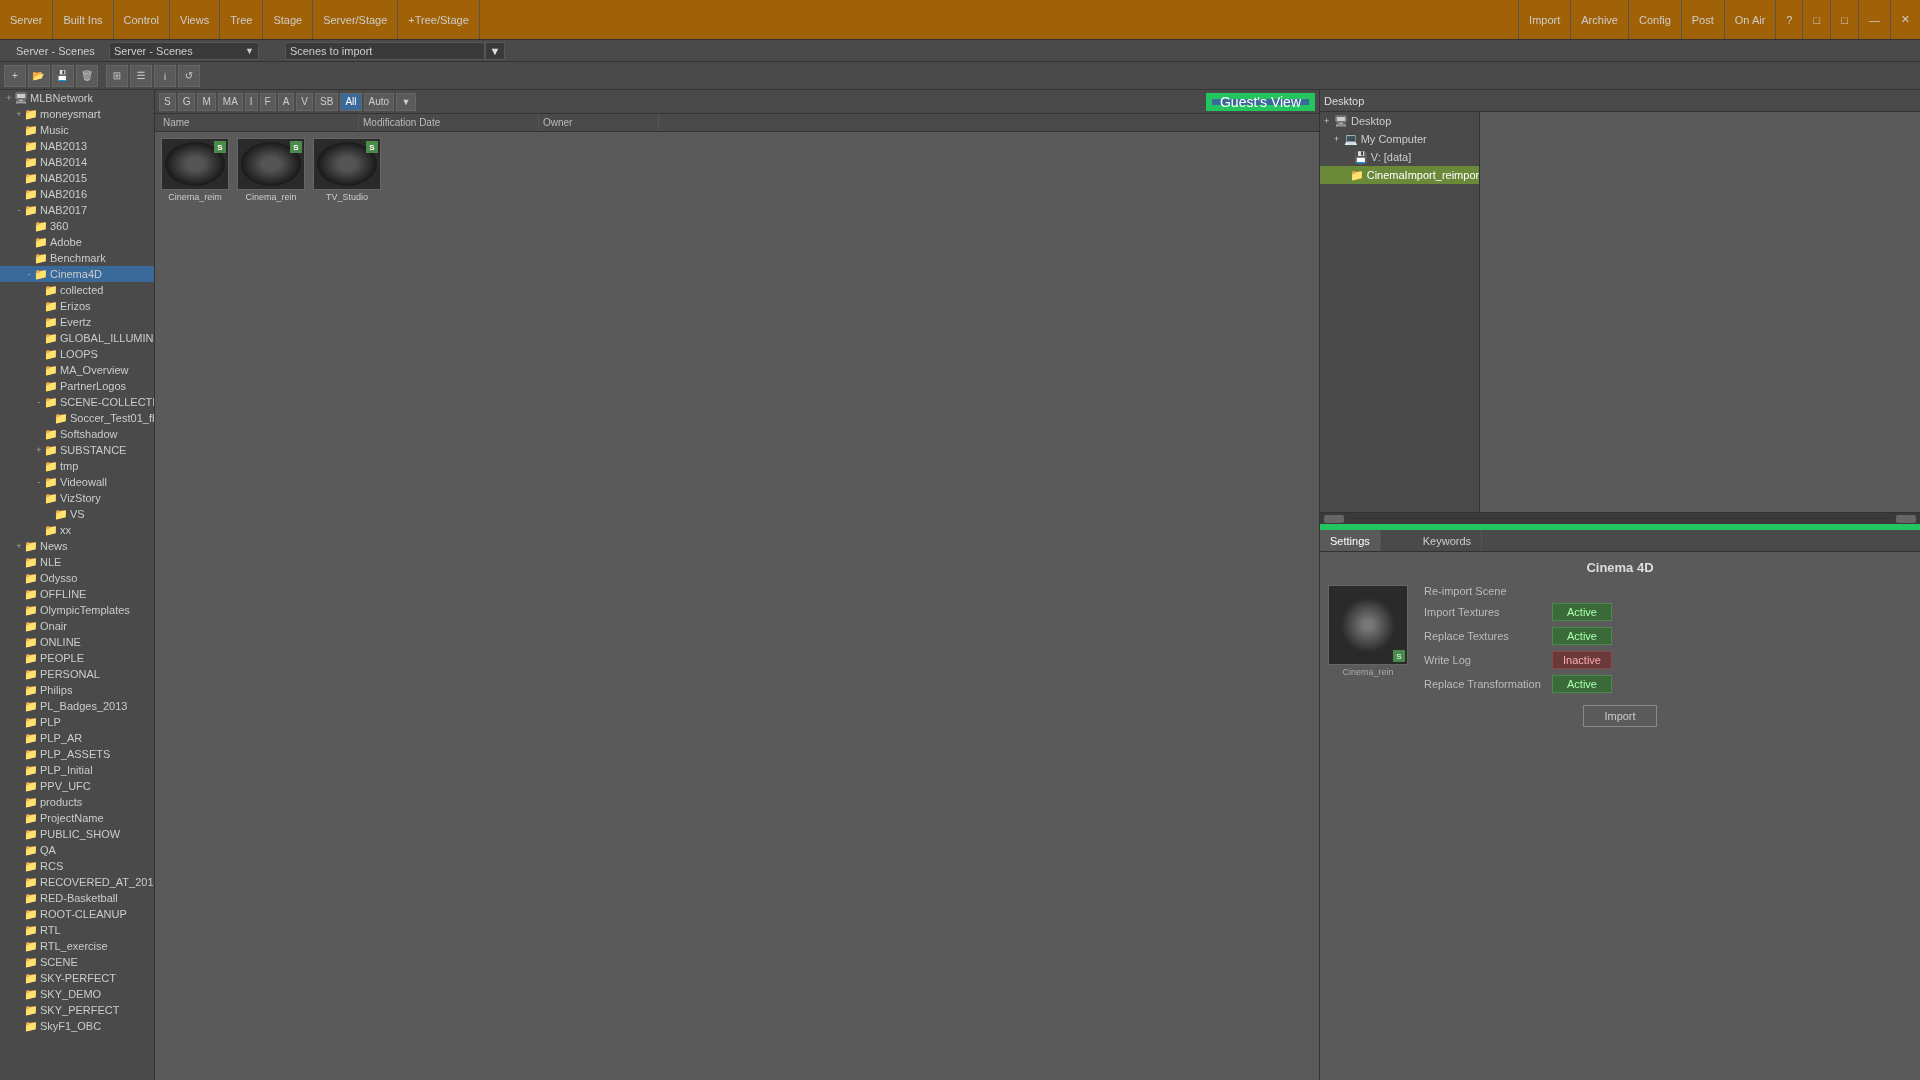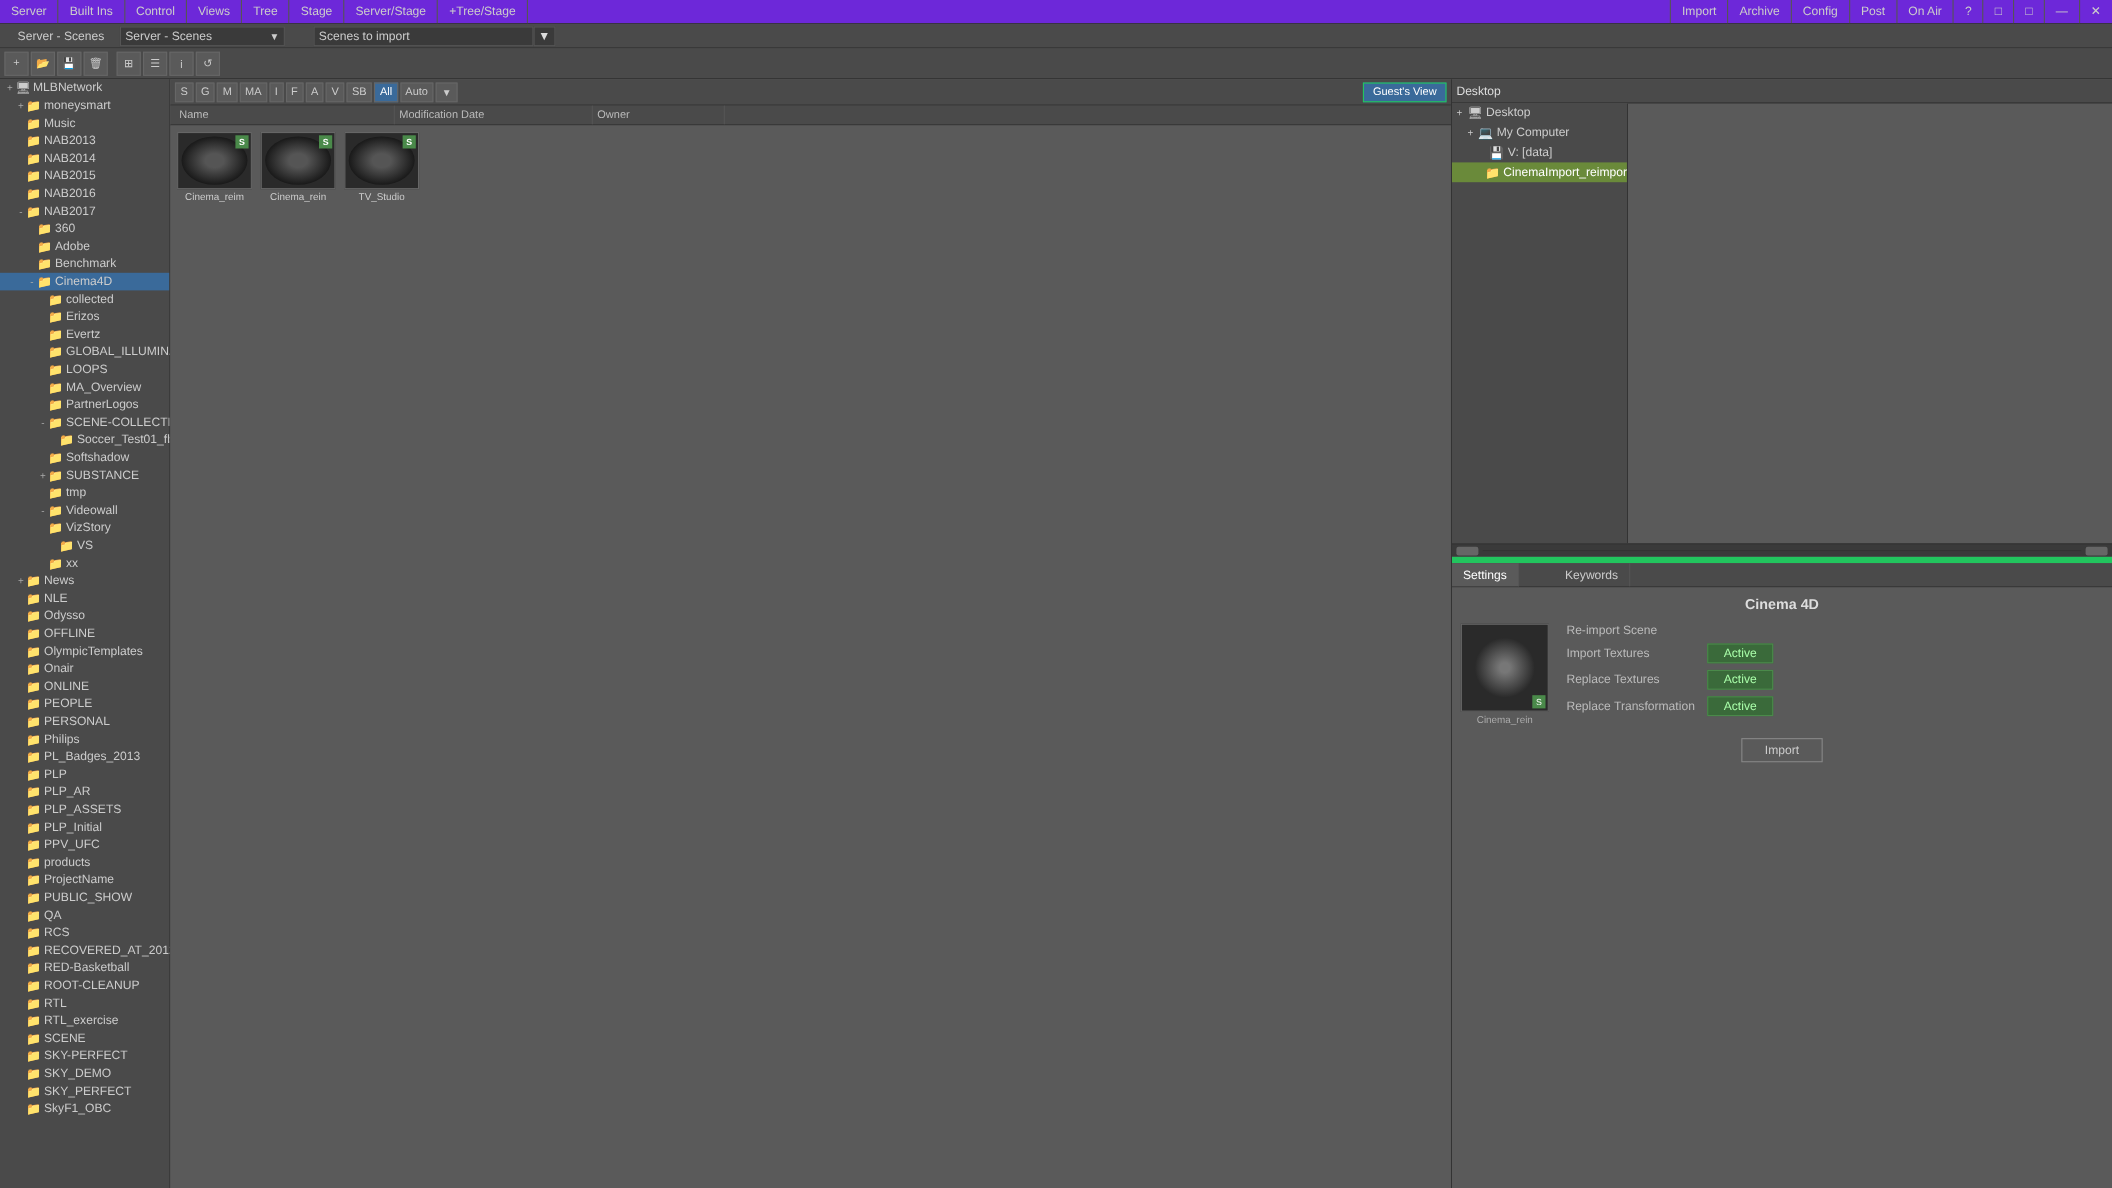--- a/index.html
+++ b/index.html
@@ -10,22 +10,22 @@
       color: #ddd;
       width: 1920px;
       height: 1080px;
       overflow: hidden;
     }
 
     
     .top-bar {
       display: flex;
       align-items: center;
-      height: 22px;
-      background: #6d28d9;
+      height: 40px;
+      background: #a16207;
       border-bottom: 1px solid #333;
       justify-content: center;
     }
     .top-bar-item {
       padding: 2px 10px;
       color: #ccc;
       font-size: 11px;
       border-right: 1px solid #555;
       cursor: pointer;
       height: 100%;
@@ -189,23 +189,23 @@
       display: flex;
       align-items: center;
       justify-content: center;
       cursor: pointer;
       color: #ccc;
       font-size: 9px;
     }
     .view-btn {
       padding: 2px 8px;
       background: #3a6a9a;
-      border: 1px solid #22c55e;
+      border: 6px solid #22c55e;
       color: #fff;
-      font-size: 10px;
+      font-size: 14px;
       cursor: pointer;
       height: 18px;
       display: flex;
       align-items: center;
       margin-left: auto;
     }
 
     
     .col-headers {
       display: flex;
@@ -1007,20 +1007,24 @@
             </div>
             <div class="field-row">
               <div class="field-label">Import Textures</div>
               <div class="toggle-btn toggle-active">Active</div>
             </div>
             <div class="field-row">
               <div class="field-label">Replace Textures</div>
               <div class="toggle-btn toggle-active">Active</div>
             </div>
             <div class="field-row">
+              <div class="field-label">Write Log</div>
+              <div class="toggle-btn toggle-inactive">Inactive</div>
+            </div>
+            <div class="field-row">
               <div class="field-label">Replace Transformation</div>
               <div class="toggle-btn toggle-active">Active</div>
             </div>
           </div>
         </div>
         <button class="import-btn">Import</button>
       </div>
     </div>
 
   </div>

